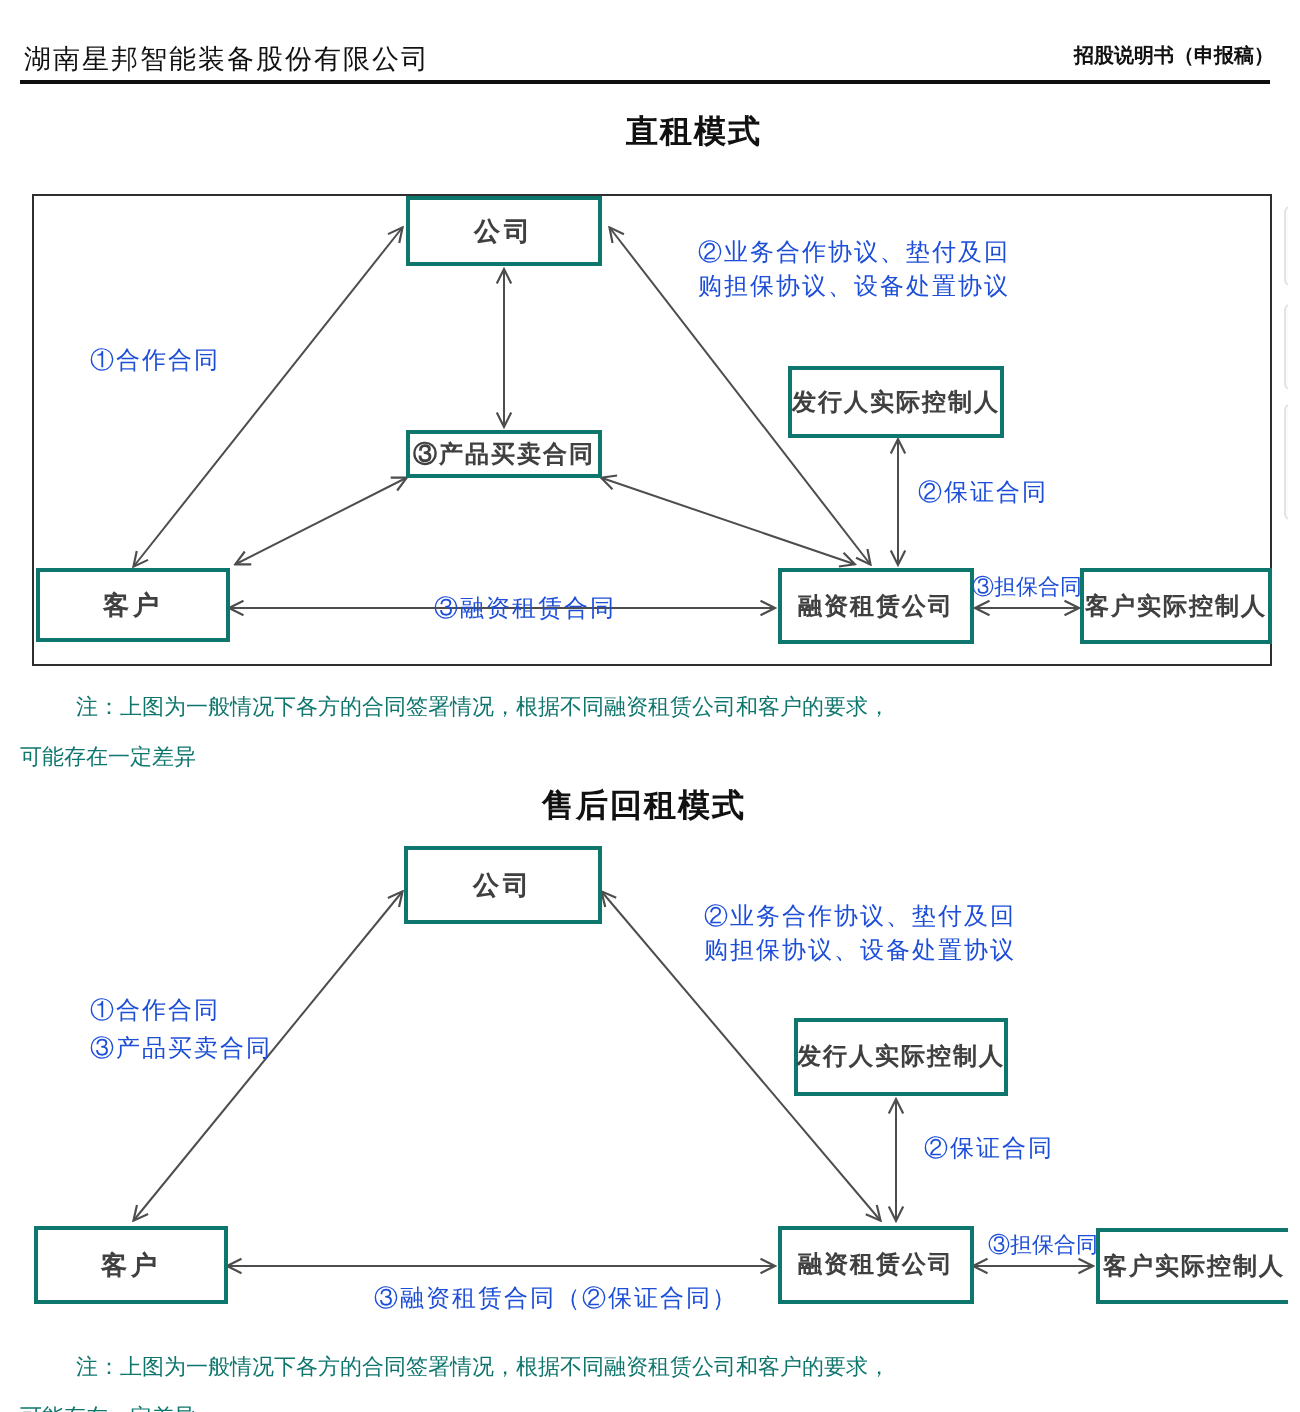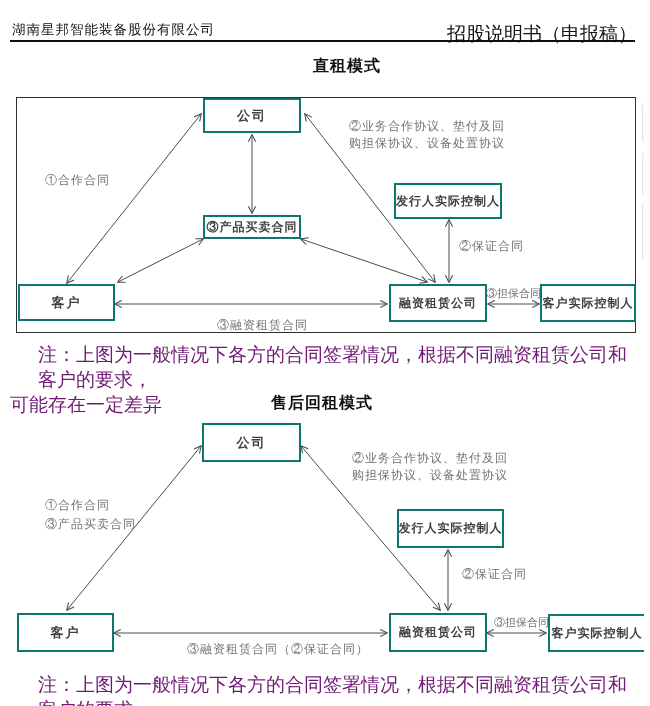--- a/index.html
+++ b/index.html
@@ -2,43 +2,43 @@
 <html><head>
 <meta charset="utf-8">
 <style>
   html,body{margin:0;padding:0;background:#fff;}
   #page{
     position:relative;width:644px;height:706px;background:#ffffff;overflow:hidden;
     font-family:"Liberation Serif","DejaVu Serif",serif;color:#111;
   }
   
   .hdr-left{position:absolute;left:12px;top:21px;font-size:13.5px;letter-spacing:1px;}
-  .hdr-right{position:absolute;right:7px;top:21px;font-size:19px;}
+  .hdr-right{position:absolute;right:7px;top:21px;font-size:10px;font-weight:bold;}
   .hdr-rule{position:absolute;left:10px;right:9px;top:40px;border-top:2px solid #0f0f0f;height:0;}
   
   .d-title{position:absolute;left:0;width:100%;text-align:center;font-weight:bold;font-size:16px;letter-spacing:1px;}
   #title1{top:56px;padding-left:25px;}
   #title2{top:393px;}
   
   .diag{position:absolute;}
   #diag1{left:16px;top:97px;width:618px;height:234px;border:1px solid #2e2e2e;}
   #diag2{left:10px;top:420px;width:638px;height:245px;}
   .diag svg{position:absolute;left:0;top:0;}
   
   .node{
     position:absolute;box-sizing:border-box;border:2px solid #0f766e;background:#fff;
     display:flex;align-items:center;justify-content:center;
     font-size:13px;color:#404040;letter-spacing:2px;white-space:nowrap;font-weight:bold;
   }
   .node.small{font-size:12px;letter-spacing:1px;}
   
-  .elabel{position:absolute;font-size:12px;color:#737373;white-space:nowrap;letter-spacing:1px;}
+  .elabel{position:absolute;font-size:12px;color:#1d4ed8;white-space:nowrap;letter-spacing:1px;}
   .elabel.tight{font-size:11px;letter-spacing:0;}
   
-  .note{position:absolute;left:10px;right:8px;font-size:19px;line-height:25px;color:#701a75;}
+  .note{position:absolute;left:10px;right:8px;font-size:11px;line-height:25px;color:#0f766e;}
   .note .l1{padding-left:28px;}
   #note1{top:342px;}
   #note2{top:672px;}
   
   .edge-art{position:absolute;left:642px;width:14px;border:1px solid #e3e3e3;background:#fbfbfb;border-radius:3px;}
   #art1{top:103px;height:38px;}
   #art2{top:152px;height:41px;}
   #art3{top:202px;height:56px;}
 </style>
 </head>
@@ -76,21 +76,21 @@
     <div class="node small" style="left:377px;top:85px;width:108px;height:36px;">发行人实际控制人</div>
     <div class="node" style="left:1px;top:186px;width:97px;height:37px;">客户</div>
     <div class="node small" style="left:372px;top:186px;width:98px;height:38px;">融资租赁公司</div>
     <div class="node small" style="left:523px;top:186px;width:96px;height:38px;">客户实际控制人</div>
 
     <div class="elabel" style="left:28px;top:74px;">①合作合同</div>
     <div class="elabel" style="left:332px;top:20px;">②业务合作协议、垫付及回</div>
     <div class="elabel" style="left:332px;top:37px;">购担保协议、设备处置协议</div>
     <div class="elabel" style="left:442px;top:140px;">②保证合同</div>
     <div class="elabel tight" style="left:469px;top:188px;">③担保合同</div>
-    <div class="elabel" style="left:200px;top:219px;">③融资租赁合同</div>
+    <div class="elabel" style="left:200px;top:198px;">③融资租赁合同</div>
   </div>
 
   <div class="note" id="note1">
     <div class="l1">注：上图为一般情况下各方的合同签署情况，根据不同融资租赁公司和客户的要求，</div>
     <div class="l2">可能存在一定差异</div>
   </div>
 
   <div class="d-title" id="title2">售后回租模式</div>
 
   <div class="diag" id="diag2">

